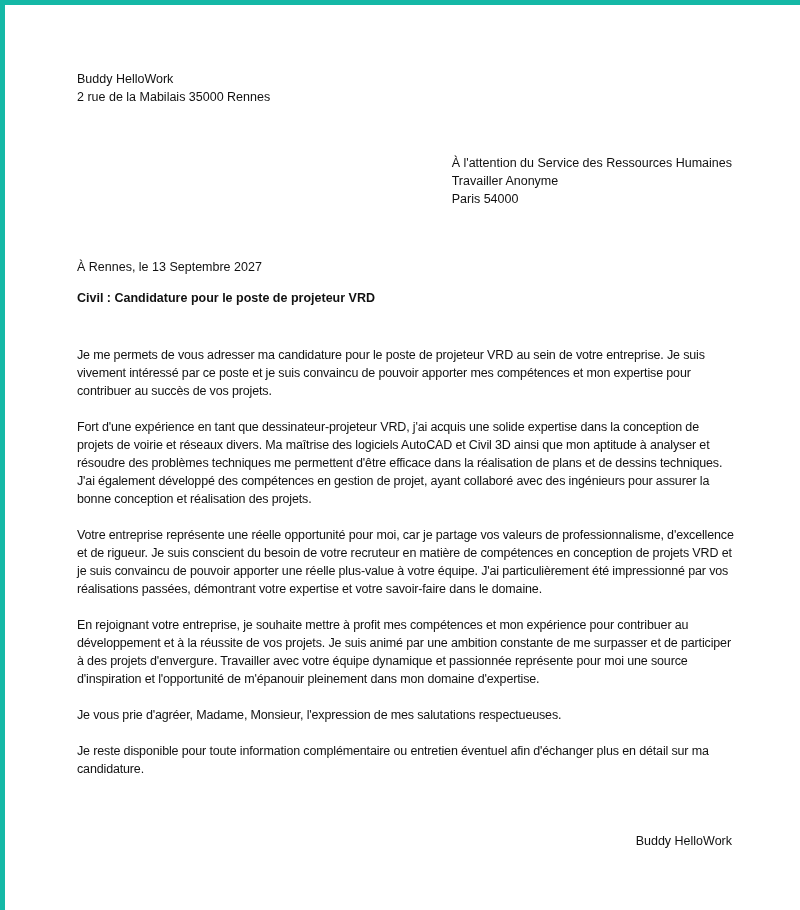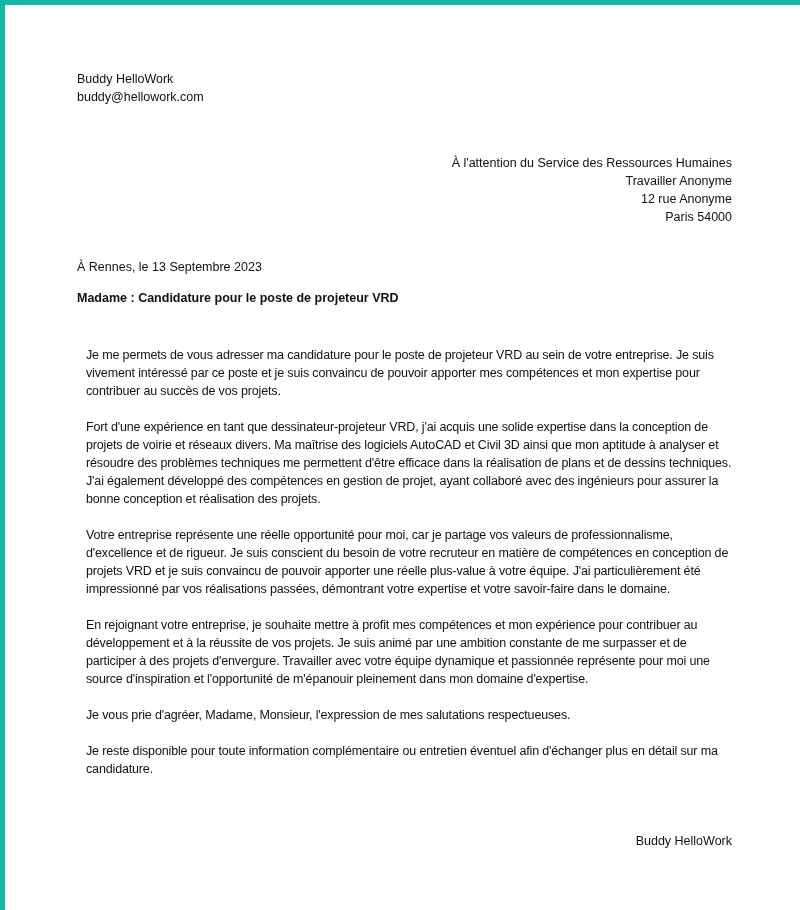--- a/index.html
+++ b/index.html
@@ -25,71 +25,70 @@
     }
     .sender {
       position: absolute;
       left: 72px;
       top: 65px;
     }
     .recipient {
       position: absolute;
       right: 71px;
       top: 149px;
-      text-align: right;
+      text-align: left;
     }
     .line { display: block; white-space: nowrap; }
     .date {
       position: absolute;
       left: 72px;
       top: 253px;
     }
     .subject {
       position: absolute;
       left: 72px;
       top: 284px;
       font-weight: bold;
     }
     .body {
       position: absolute;
       left: 72px;
       top: 341px;
       width: 660px;
     }
     .body p {
-      margin: 0 0 18px 9px;
+      margin: 0 0 18px 0;
       letter-spacing: -0.15px;
     }
     .signature {
       position: absolute;
       right: 71px;
       top: 827px;
       text-align: right;
     }
   </style>
 </head>
 <body>
 
 <div class="page">
 
   <div class="sender">
     <span class="line">Buddy HelloWork</span>
-    <span class="line">buddy@hellowork.com</span>
+    <span class="line">2 rue de la Mabilais 35000 Rennes</span>
   </div>
 
   <div class="recipient">
     <span class="line">À l'attention du Service des Ressources Humaines</span>
     <span class="line">Travailler Anonyme</span>
-    <span class="line">12 rue Anonyme</span>
     <span class="line">Paris 54000</span>
   </div>
 
-  <div class="date">À Rennes, le 13 Septembre 2023</div>
+  <div class="date">À Rennes, le 13 Septembre 2027</div>
 
-  <div class="subject">Madame : Candidature pour le poste de projeteur VRD</div>
+  <div class="subject">Civil : Candidature pour le poste de projeteur VRD</div>
 
   <div class="body">
     <p>Je me permets de vous adresser ma candidature pour le poste de projeteur VRD au sein de votre entreprise. Je suis vivement intéressé par ce poste et je suis convaincu de pouvoir apporter mes compétences et mon expertise pour contribuer au succès de vos projets.</p>
     <p>Fort d'une expérience en tant que dessinateur-projeteur VRD, j'ai acquis une solide expertise dans la conception de projets de voirie et réseaux divers. Ma maîtrise des logiciels AutoCAD et Civil 3D ainsi que mon aptitude à analyser et résoudre des problèmes techniques me permettent d'être efficace dans la réalisation de plans et de dessins techniques. J'ai également développé des compétences en gestion de projet, ayant collaboré avec des ingénieurs pour assurer la bonne conception et réalisation des projets.</p>
     <p>Votre entreprise représente une réelle opportunité pour moi, car je partage vos valeurs de professionnalisme, d'excellence et de rigueur. Je suis conscient du besoin de votre recruteur en matière de compétences en conception de projets VRD et je suis convaincu de pouvoir apporter une réelle plus-value à votre équipe. J'ai particulièrement été impressionné par vos réalisations passées, démontrant votre expertise et votre savoir-faire dans le domaine.</p>
     <p>En rejoignant votre entreprise, je souhaite mettre à profit mes compétences et mon expérience pour contribuer au développement et à la réussite de vos projets. Je suis animé par une ambition constante de me surpasser et de participer à des projets d'envergure. Travailler avec votre équipe dynamique et passionnée représente pour moi une source d'inspiration et l'opportunité de m'épanouir pleinement dans mon domaine d'expertise.</p>
     <p>Je vous prie d'agréer, Madame, Monsieur, l'expression de mes salutations respectueuses.</p>
     <p>Je reste disponible pour toute information complémentaire ou entretien éventuel afin d'échanger plus en détail sur ma candidature.</p>
   </div>
 

